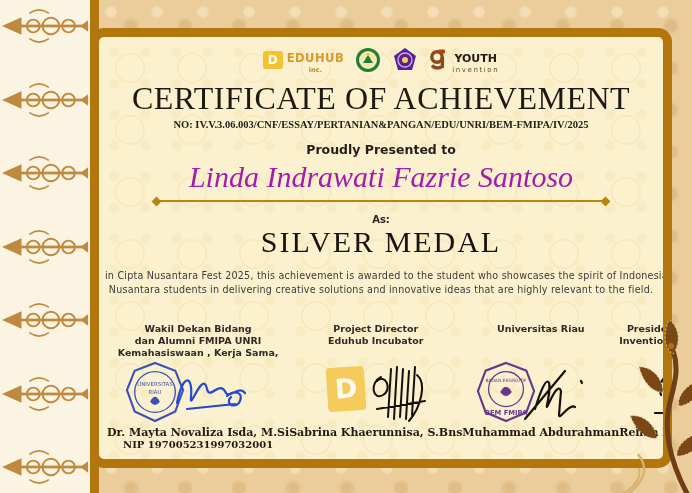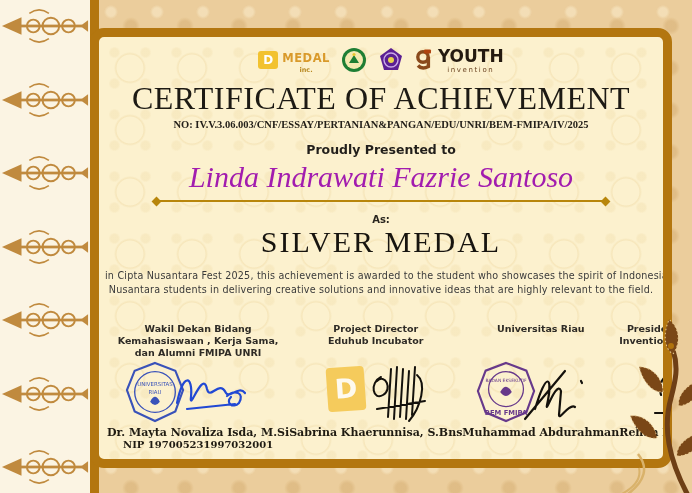--- a/index.html
+++ b/index.html
@@ -32,21 +32,21 @@
     background-size:62px 62px,31px 31px;}
   .inner{position:absolute;inset:0;padding:8px 6px 0 6px;text-align:center;}
 
   
   .logos{display:flex;justify-content:center;align-items:center;gap:11px;height:30px;}
   .logo-group{display:flex;align-items:center;gap:4px;}
   .eduhub-box{width:20px;height:18px;background:#F2C230;border-radius:3px;
     color:#fff;font-weight:bold;font-size:12px;line-height:18px;text-align:center;}
   .eduhub-text{color:#D99A2B;font-weight:800;font-size:11.5px;letter-spacing:.5px;line-height:1;}
   .eduhub-sub{display:block;color:#B98A24;font-size:6.5px;font-weight:600;text-align:center;}
-  .youth-text{color:#241a10;font-weight:800;font-size:17px;line-height:1;text-align:right;}
+  .youth-text{color:#241a10;font-weight:800;font-size:11px;line-height:1;text-align:right;}
   .youth-sub{display:block;color:#6b4423;font-size:7px;letter-spacing:1.6px;font-weight:500;}
 
   .title{font-family:"Liberation Serif", serif;font-size:32px;letter-spacing:.5px;
     color:#1D1A14;margin-top:6px;line-height:1.1;white-space:nowrap;}
   .cert-no{font-family:"Liberation Serif", serif;font-weight:bold;font-size:10.5px;
     color:#24201a;margin-top:3px;white-space:nowrap;}
   .presented{font-size:12.5px;font-weight:bold;color:#221f1b;margin-top:12px;}
   .recipient{font-family:Liberation Serif, serif;font-style:italic;font-size:30px;
     color:#a21caf;margin-top:3px;line-height:1.15;white-space:nowrap;}
   .divider{display:flex;align-items:center;justify-content:center;margin:3px 48px 0 48px;}
@@ -155,21 +155,21 @@
   <div class="vbar"></div>
 
   <div class="panel">
     <div class="panel-pattern"></div>
     <div class="inner">
 
       <div class="logos">
         <div class="logo-group">
           <div class="eduhub-box">D</div>
           <div>
-            <span class="eduhub-text">MEDAL</span>
+            <span class="eduhub-text">EDUHUB</span>
             <span class="eduhub-sub">inc.</span>
           </div>
         </div>
         <svg width="26" height="26" viewBox="0 0 26 26">
           <circle cx="13" cy="13" r="12" fill="#1E7E34"></circle>
           <circle cx="13" cy="13" r="9" fill="#F4E9B0"></circle>
           <path d="M8 16 h10 l-5 -8 z" fill="#1E7E34"></path>
           <circle cx="13" cy="7.5" r="1.6" fill="#E6C530"></circle>
         </svg>
         <svg width="26" height="26" viewBox="0 0 26 26">
@@ -204,22 +204,22 @@
       <div class="desc">
         <span>in Cipta Nusantara Fest 2025, this achievement is awarded to the student who showcases the spirit of Indonesian</span><br>
         <span>Nusantara students in delivering creative solutions and innovative ideas that are highly relevant to the field.</span>
       </div>
 
       <div class="sign-row">
 
         <div class="sign-col">
           <div class="role">
             <span>Wakil Dekan Bidang</span>
+            <span>dan Alumni FMIPA UNRI</span>
             <span>Kemahasiswaan , Kerja Sama,</span>
-            <span>dan Alumni FMIPA UNRI</span>
           </div>
           <div class="sig-zone">
             <svg class="stamp" style="left:10%;" width="60" height="62" viewBox="0 0 62 64" opacity="0.92">
               <polygon points="31,2 52,10 60,30 52,52 31,62 10,52 2,30 10,10" fill="none" stroke="#2945B8" stroke-width="2.2"></polygon>
               <circle cx="31" cy="32" r="21" fill="none" stroke="#2945B8" stroke-width="1.4"></circle>
               <text x="31" y="26" font-size="5.6" fill="#2945B8" text-anchor="middle" font-family="DejaVu Sans, sans-serif">UNIVERSITAS</text>
               <text x="31" y="34" font-size="5.6" fill="#2945B8" text-anchor="middle" font-family="DejaVu Sans, sans-serif">RIAU</text>
               <path d="M26 42 q5 -10 10 0 q-5 7 -10 0" fill="#2945B8"></path>
             </svg>
             <svg class="sigsvg" style="left:34%;top:2px;" width="86" height="56" viewBox="0 0 86 56">

